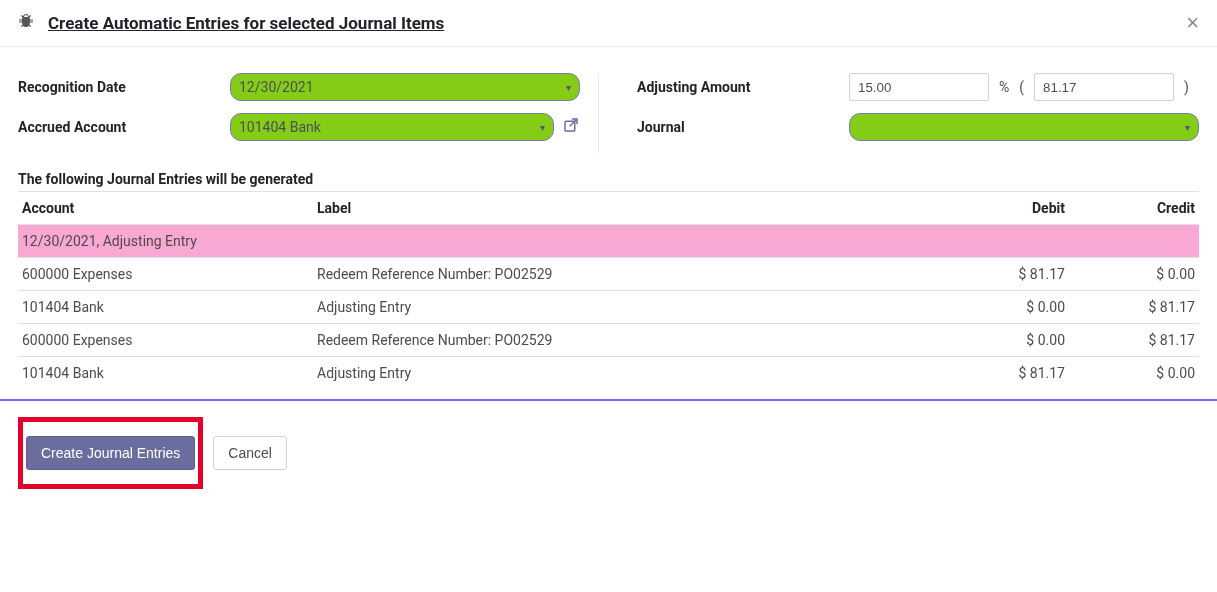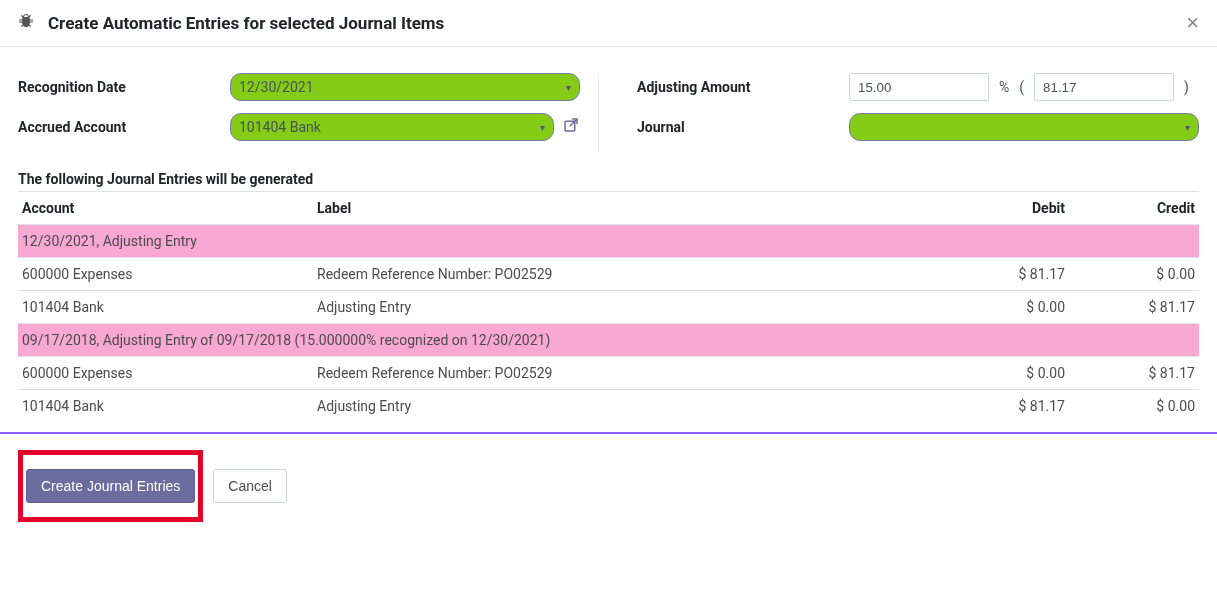--- a/index.html
+++ b/index.html
@@ -14,20 +14,21 @@
       display: flex;
       align-items: center;
       padding: 12px 18px;
       border-bottom: 1px solid #e9ecef;
     }
     .bug-icon { margin-right: 14px; font-size: 16px; color: #555; }
     .modal-title {
       font-size: 17px;
       font-weight: 700;
       color: #212529;
+      text-decoration: underline;
     }
     .close-btn {
       margin-left: auto;
       font-size: 22px;
       color: #888;
       cursor: pointer;
       background: none;
       border: none;
       line-height: 1;
     }
@@ -240,23 +241,20 @@
         <td>Redeem Reference Number: PO02529</td>
         <td class="num">$ 81.17</td>
         <td class="num">$ 0.00</td>
       </tr>
       <tr>
         <td>101404 Bank</td>
         <td>Adjusting Entry</td>
         <td class="num">$ 0.00</td>
         <td class="num">$ 81.17</td>
       </tr>
-      <tr class="group">
-        <td colspan="4">09/17/2018, Adjusting Entry of 09/17/2018 (15.000000% recognized on 12/30/2021)</td>
-      </tr>
       <tr>
         <td>600000 Expenses</td>
         <td>Redeem Reference Number: PO02529</td>
         <td class="num">$ 0.00</td>
         <td class="num">$ 81.17</td>
       </tr>
       <tr>
         <td>101404 Bank</td>
         <td>Adjusting Entry</td>
         <td class="num">$ 81.17</td>

